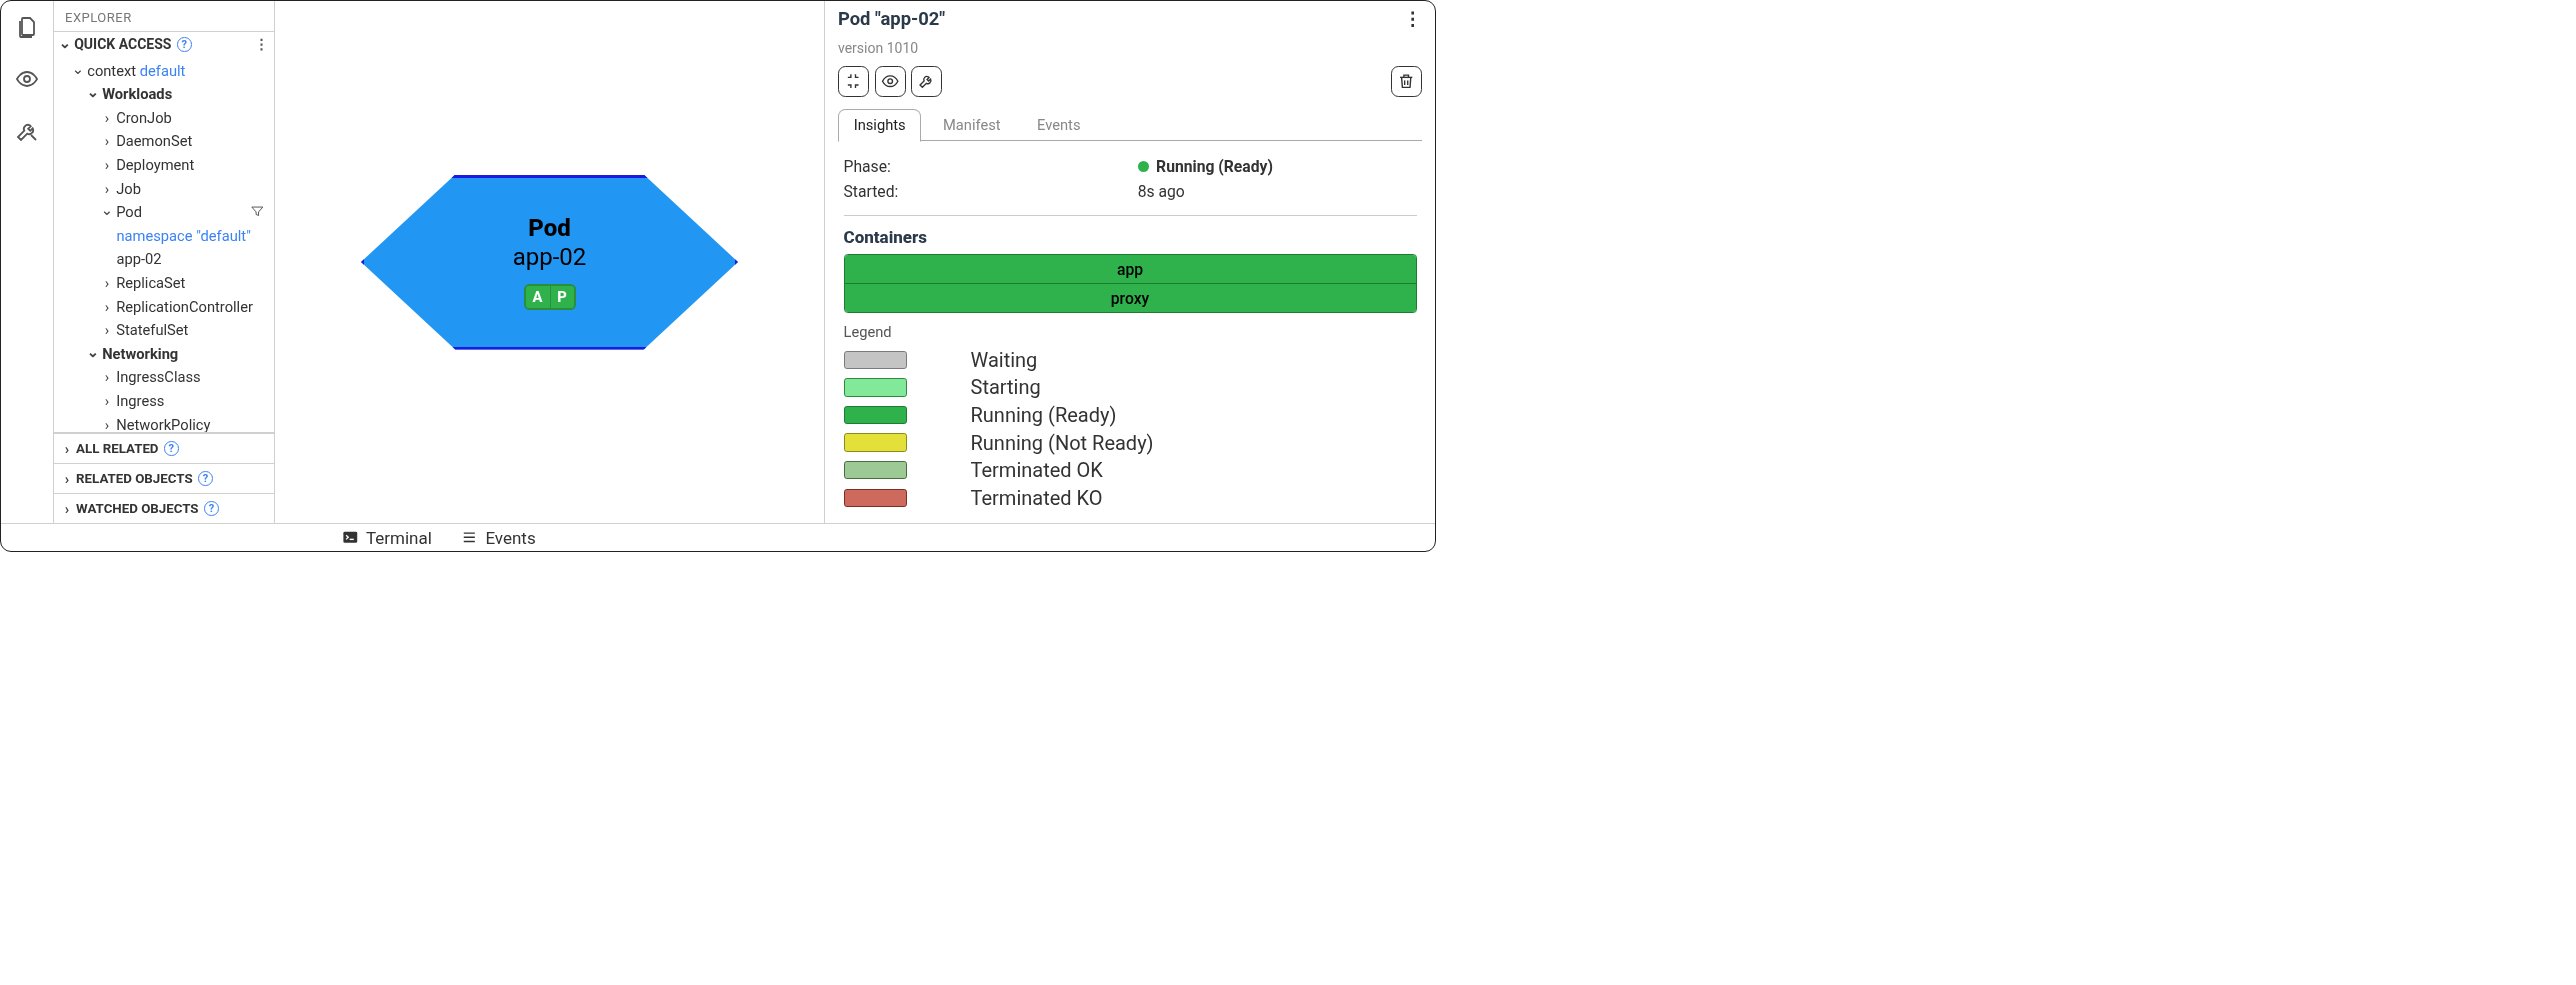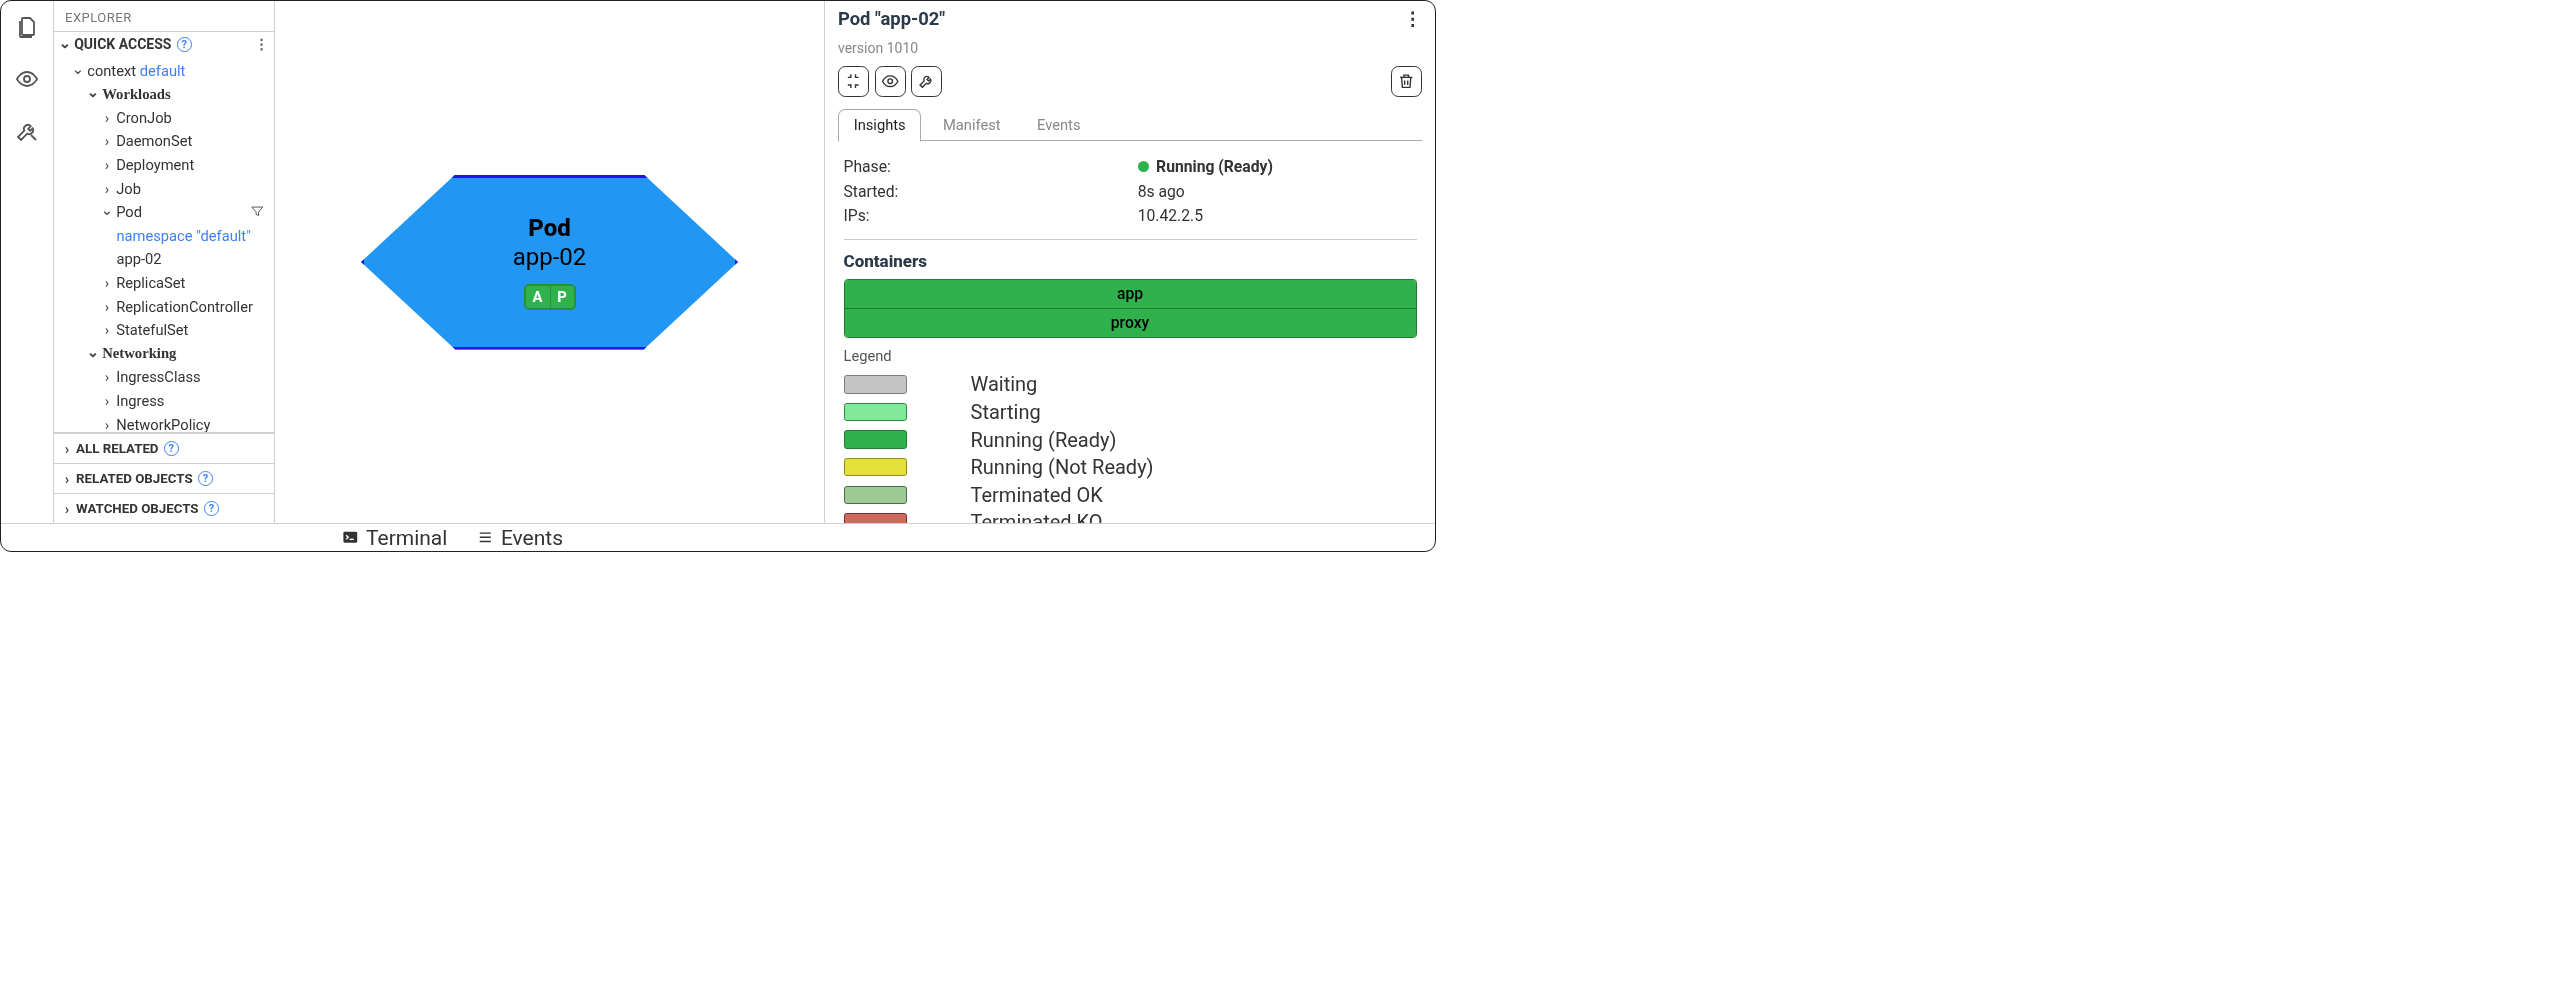--- a/index.html
+++ b/index.html
@@ -102,21 +102,21 @@
   }
   .tree-row {
     display:flex; align-items:center;
     padding: 2.8px 3.7px 2.8px 0;
     font-size: 14.7px;
     gap: 3.7px;
     cursor: pointer;
     white-space: nowrap;
   }
   .indent-1 { padding-left: 13px; }
-  .indent-2 { padding-left: 28px; font-family: Liberation Serif, serif; }
+  .indent-2 { padding-left: 28px; }
   .indent-3 { padding-left: 42px; }
   .bold { font-weight: 700; }
   .blue-link { color: var(--link-blue); }
   .funnel-icon {
     margin-left:auto; color:#555; width:16.6px; height:16.6px;
   }
   .funnel-icon svg { width:14.7px; height:14.7px; stroke:#555; fill:none; stroke-width:1.6; }
   .collapsed-sections { border-top: 0.9px solid var(--border-color); }
   .collapsed-sections .section-header { font-size: 13.3px; padding:5.5px 7.4px; }
 
@@ -244,21 +244,21 @@
   .legend-label { font-size:20px; }
 
   
   .status-bar {
     height: 28px;
     border-top: 0.9px solid var(--border-color);
     display:flex;
     align-items:center;
     padding: 0 14.7px 0 341px;
     gap: 29.5px;
-    font-size:21px;
+    font-size:17px;
   }
   .status-item { display:flex; align-items:center; gap:7.4px; cursor:pointer; }
   .status-item svg { width:16.6px; height:16.6px; }
 </style>
 </head>
 <body>
 
 <div class="app">
   <div class="main">
 
@@ -446,24 +446,20 @@
         <div class="kv-row">
           <div class="kv-key">Phase:</div>
           <div class="kv-val bold">
             <span class="dot"></span>
             <span>Running (Ready)</span>
           </div>
         </div>
         <div class="kv-row">
           <div class="kv-key">Started:</div>
           <div class="kv-val">8s ago</div>
-        </div>
-        <div class="kv-row">
-          <div class="kv-key">IPs:</div>
-          <div class="kv-val">10.42.2.5</div>
         </div>
 
         <div class="hr"></div>
 
         <div class="section-title">Containers</div>
         <div class="containers">
           <div class="container-row">app</div>
           <div class="container-row">proxy</div>
         </div>
 

